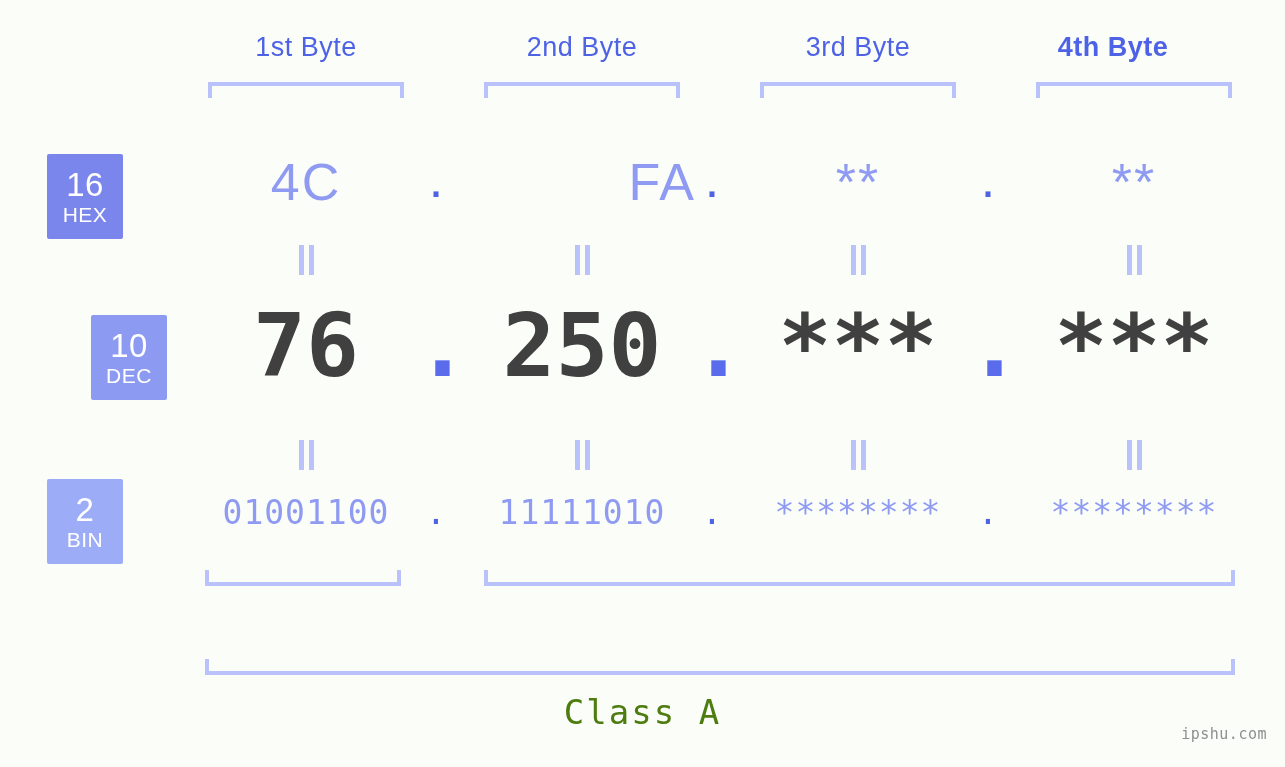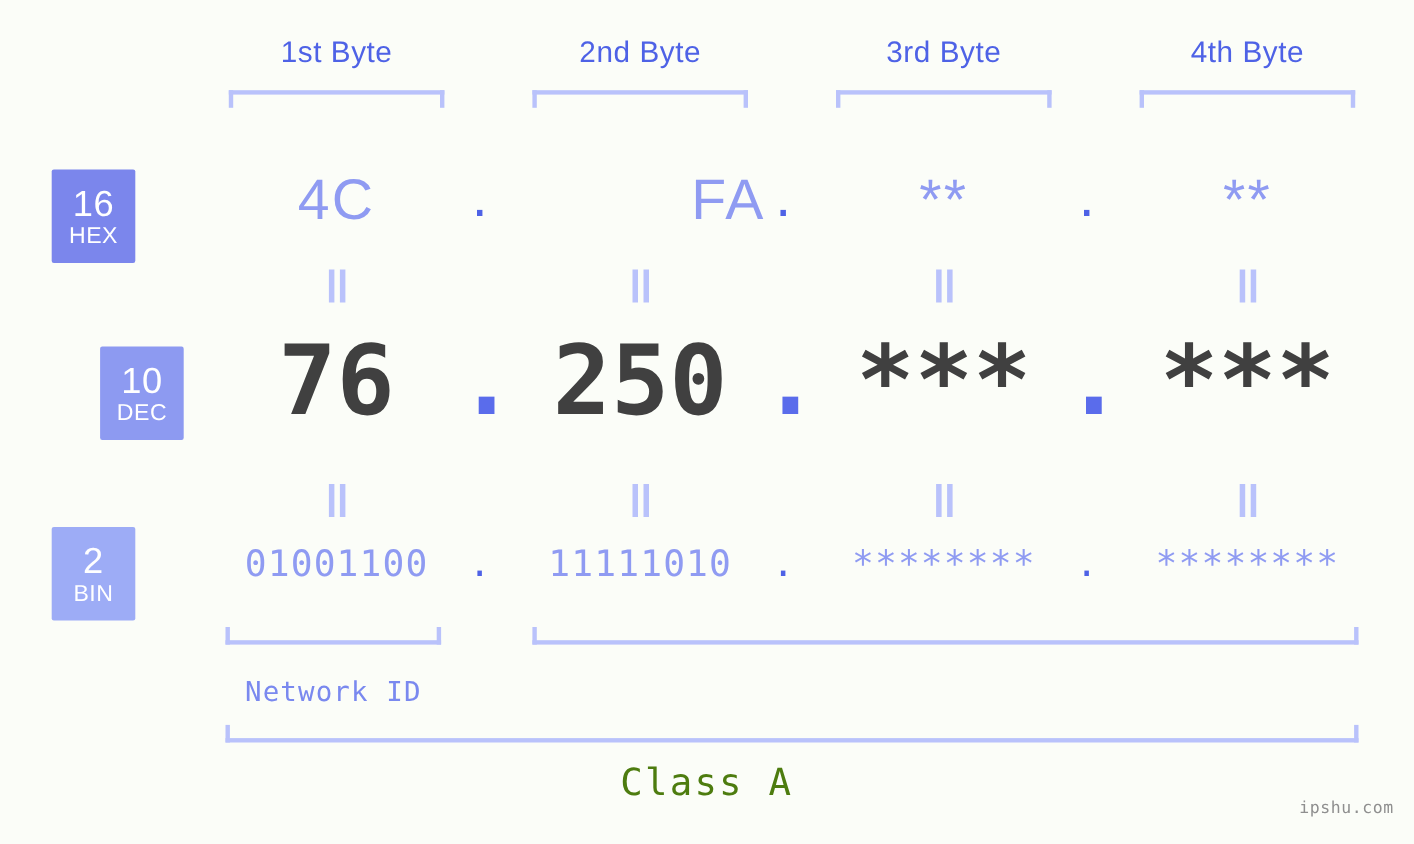--- a/index.html
+++ b/index.html
@@ -199,21 +199,21 @@
   }
 </style>
 </head>
 <body>
 
 <div id="stage">
 
   <div class="byte-header" style="left:196px;">1st Byte</div>
   <div class="byte-header" style="left:472px;">2nd Byte</div>
   <div class="byte-header" style="left:748px;">3rd Byte</div>
-  <div class="byte-header" style="left:1024px;">4th Byte</div>
+  <div class="byte-header" style="left:1003px;font-weight:bold;">4th Byte</div>
 
   <div class="bracket-down" style="left:208px;  top:82px; width:196px;"></div>
   <div class="bracket-down" style="left:484px;  top:82px; width:196px;"></div>
   <div class="bracket-down" style="left:760px;  top:82px; width:196px;"></div>
   <div class="bracket-down" style="left:1036px; top:82px; width:196px;"></div>
 
   <div class="badge badge-hex">
     <span class="num">16</span>
     <span class="lbl">HEX</span>
   </div>
@@ -286,20 +286,19 @@
     <div class="value-cell" style="left:472px;">11111010</div>
     <div class="sep" style="left:692px;">.</div>
     <div class="value-cell" style="left:748px;">********</div>
     <div class="sep" style="left:968px;">.</div>
     <div class="value-cell" style="left:1024px;">********</div>
   </div>
 
   <div class="bracket-up" style="left:205px; top:570px; width:196px;"></div>
   <div class="bracket-up" style="left:484px; top:570px; width:751px;"></div>
 
-  <div class="id-label" style="left:205px; top:614px; width:196px;">Network ID</div>
 
   <div class="bracket-up" style="left:205px; top:659px; width:1030px;"></div>
   <div class="class-label">Class A</div>
 
   <div class="watermark">ipshu.com</div>
 
 </div>
 
 </body></html>

